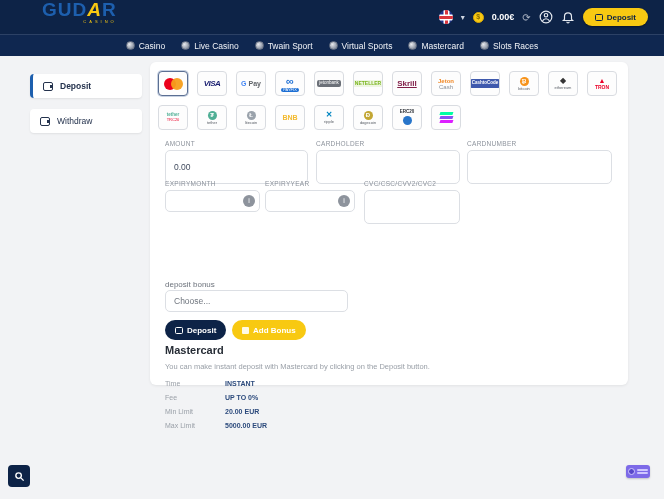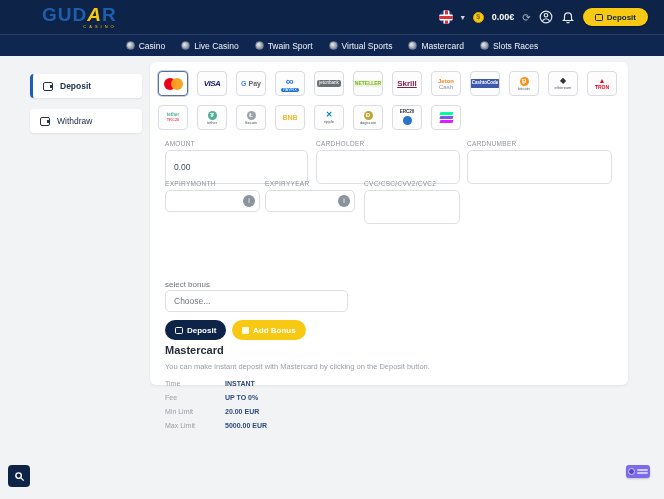--- a/index.html
+++ b/index.html
@@ -2,21 +2,21 @@
 <html><head>
 <meta charset="utf-8">
 <style>
   * { margin:0; padding:0; box-sizing:border-box; }
   html,body { width:664px; height:499px; }
   body { font-family:"Liberation Sans", sans-serif; background:#f2f3f5; position:relative; overflow:hidden; }
   .page { position:absolute; inset:0; }
 
   
   .topbar { position:absolute; left:0; top:0; width:664px; height:34px; background:#0d2347;
-            display:flex; align-items:center; padding:0 16px 0 42px; }
+            display:flex; padding:0 16px 0 42px; }
   .logo { display:flex; flex-direction:column; line-height:1; cursor:pointer; }
   .logo-line { font-size:19px; font-weight:bold; letter-spacing:1px; color:#1d5fae; }
   .logo-accent { color:#f8c912; font-style:italic; }
   .logo-sub { font-size:4px; color:#f8c912; letter-spacing:3px; text-align:right; margin-top:1px; }
   .top-right { margin-left:auto; display:flex; align-items:center; gap:8px; }
   .flag { width:14px; height:14px; border-radius:50%; background:#20338c; position:relative; overflow:hidden; }
   .flag:before { content:""; position:absolute; left:6px; top:0; width:3px; height:14px; background:#d8343c; box-shadow:0 0 0 1.5px #fff; }
   .flag:after  { content:""; position:absolute; left:0; top:6px; width:14px; height:3px; background:#d8343c; box-shadow:0 0 0 1.5px #fff; }
   .chev { color:#cfd6e2; font-size:8px; }
   .coin { width:11px; height:11px; border-radius:50%; background:#f8c912; border:1.5px solid #d8a90a;
@@ -296,21 +296,21 @@
 
     <label class="f-label" style="left:115px; top:118px;">EXPIRYYEAR</label>
     <div class="input-wrap" style="left:115px; top:128px; width:90px;">
       <input value="" style="">
       <span class="info-circle">i</span>
     </div>
 
     <label class="f-label" style="left:214px; top:118px;">CVC/CSC/CVV2/CVC2</label>
     <input class="f-input" style="left: 214px; top: 128px; width: 96px;" value="">
 
-    <div class="bonus-label">select bonus</div>
+    <div class="bonus-label">deposit bonus</div>
     <div class="bonus-select">Choose...</div>
 
     <button class="btn-deposit">
       <span class="w-glyph-w"></span>
       <span>Deposit</span>
     </button>
     <button class="btn-bonus">
       <span class="gift-glyph"></span>
       <span>Add Bonus</span>
     </button>

